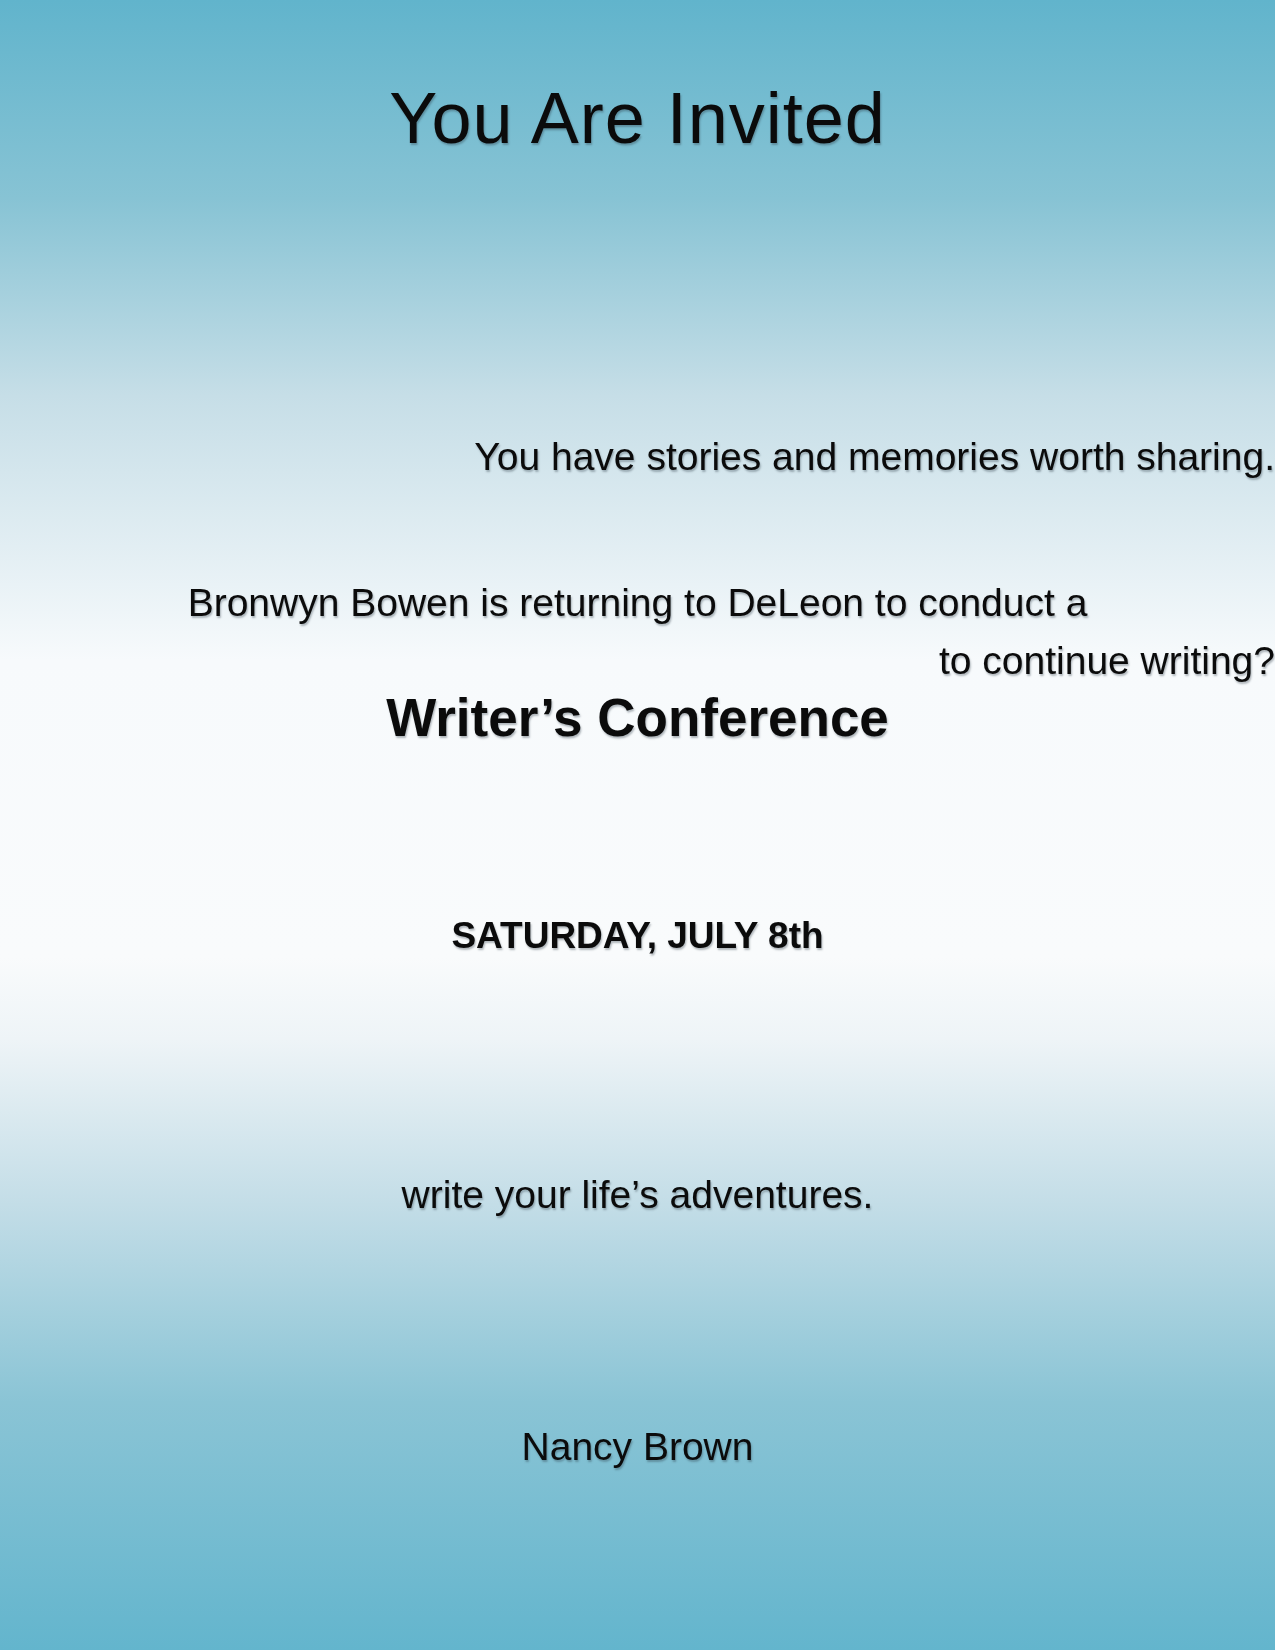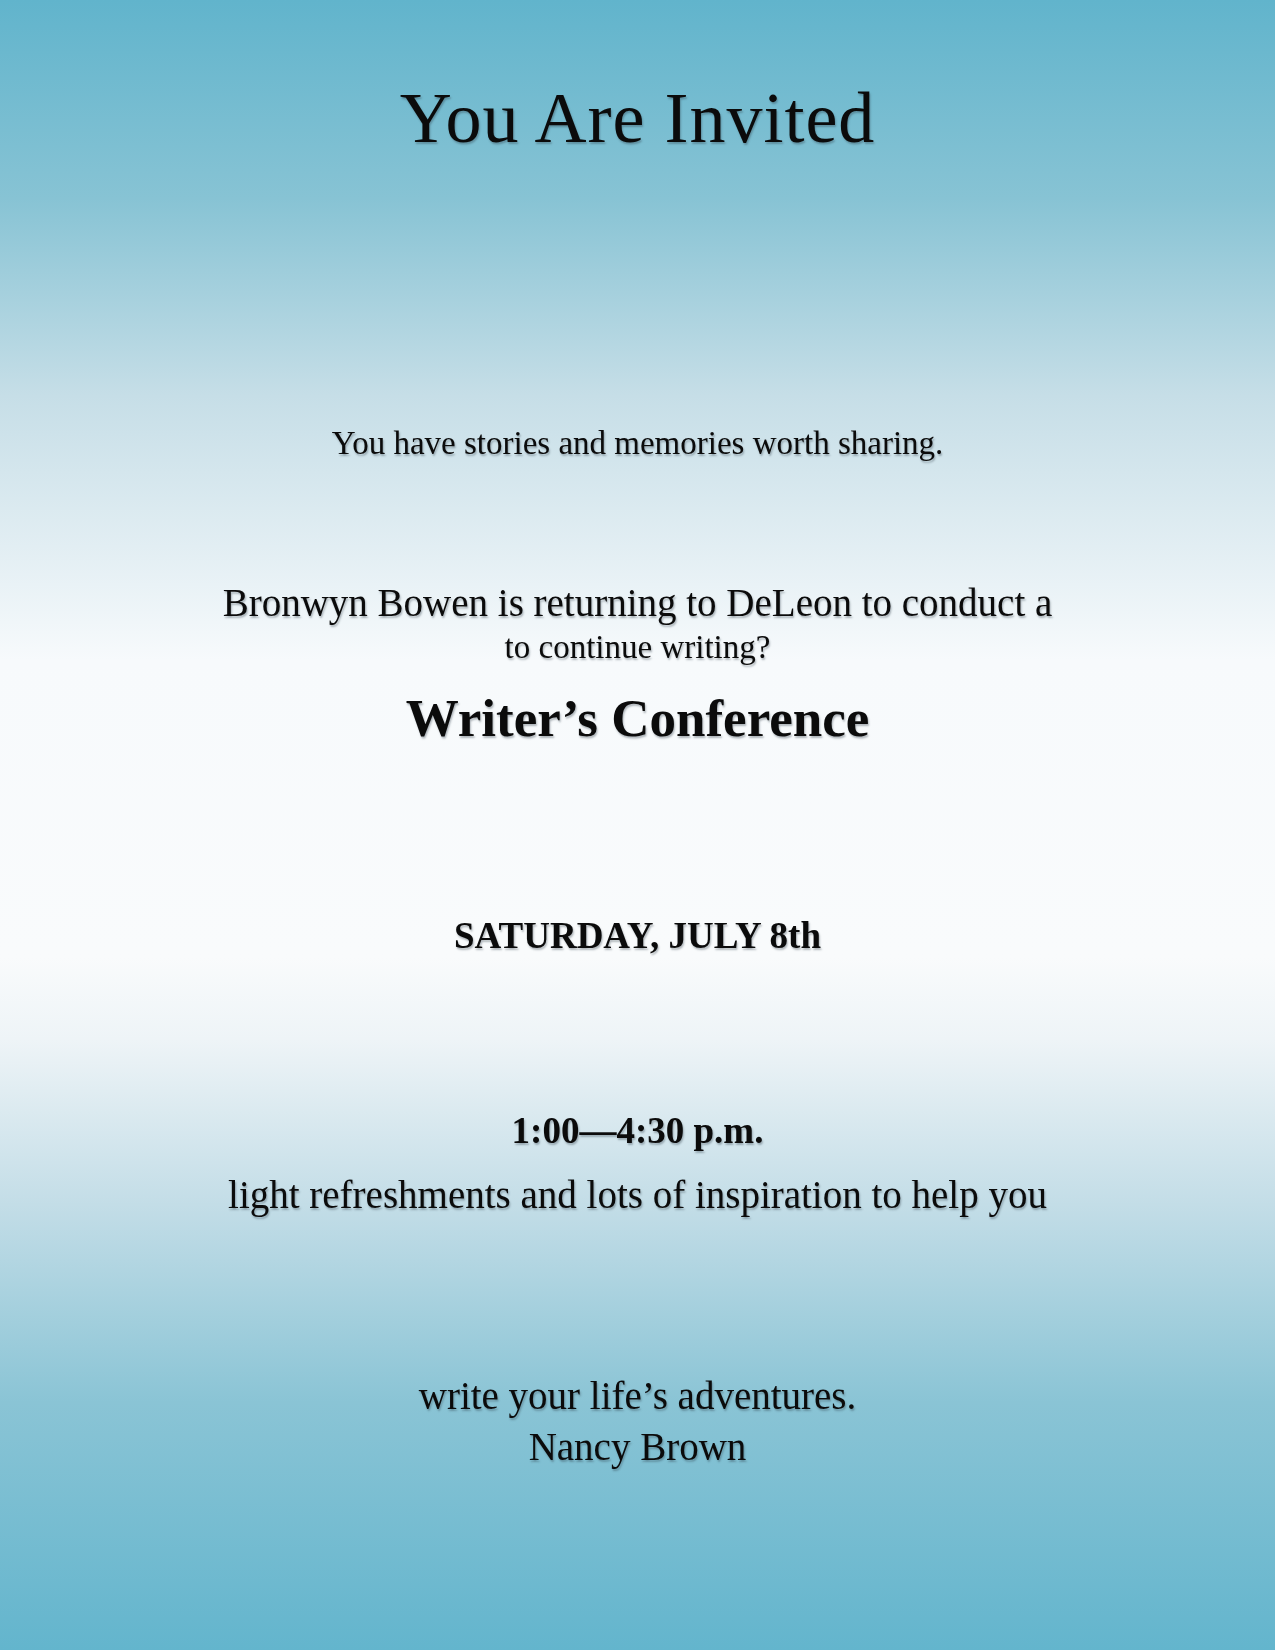--- a/index.html
+++ b/index.html
@@ -25,32 +25,32 @@
       #c3dde7 73%,
       #8ac4d5 85%,
       #63b5cd 100%);
   }
   .flyer .line, .flyer .block {
     position: absolute;
     left: 0;
     right: 0;
     white-space: pre-wrap;
     text-shadow: 1px 2px 2px rgba(40, 55, 65, 0.35);
-    font-family: Liberation Serif, serif;
   }
   .title {
     top: 72px;
     font-size: 72px;
     line-height: 92px;
     letter-spacing: 1px;
   }
   .intro {
-    top: 273px;
-    font-size: 33px;
+    top: 287px;
+    font-size: 39px;
     line-height: 68px;
+    text-align: right;
   }
   .announcement {
     top: 569px;
     font-size: 39px;
     line-height: 68px;
   }
   .event-name {
     top: 680px;
     font-size: 53px;
     line-height: 76px;
@@ -84,25 +84,23 @@
     <div class="intro-line">You have stories and memories worth sharing.</div>
     <div class="intro-line">to continue writing?</div>
   </div>
 
   <div class="line announcement">Bronwyn Bowen is returning to DeLeon to conduct a</div>
 
   <div class="line event-name">Writer’s Conference</div>
 
   <div class="block event-details">
     <div>SATURDAY, JULY 8th</div>
-    <div>1:00—4:30 p.m.</div>
   </div>
 
   <div class="block details">
-    <div>light refreshments and lots of inspiration to help you</div>
     <div>write your life’s adventures.</div>
   </div>
 
   <div class="block contact">
     <div>Nancy Brown</div>
     
     
   </div>
 
 </div>

